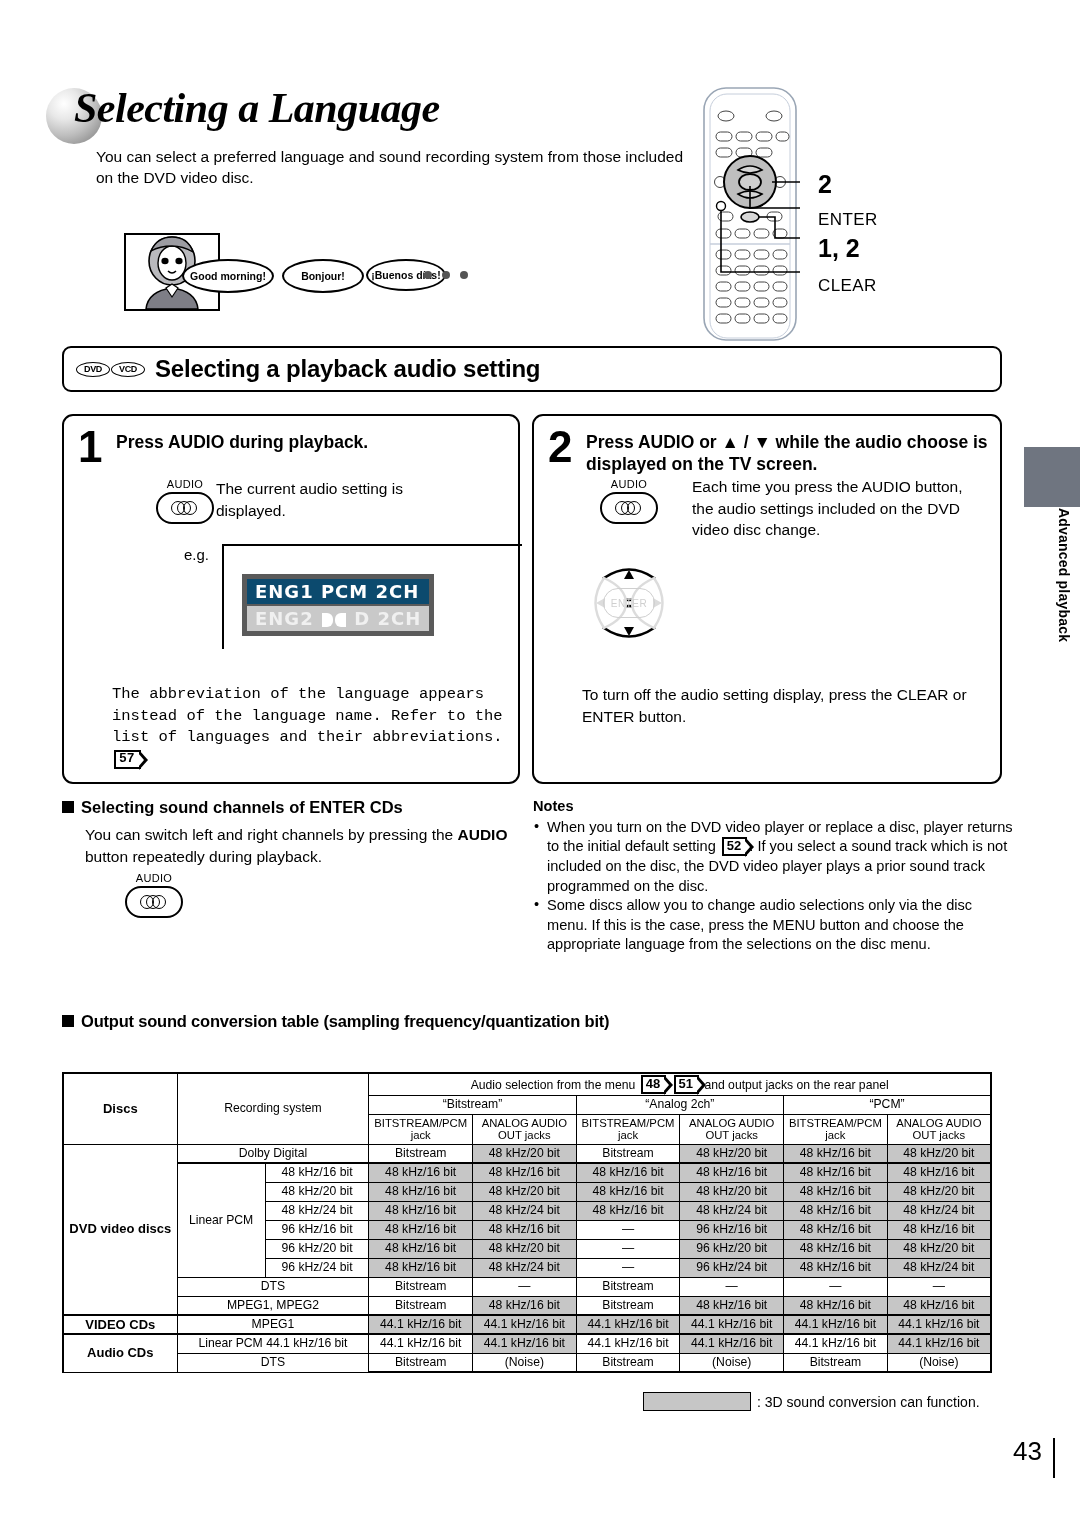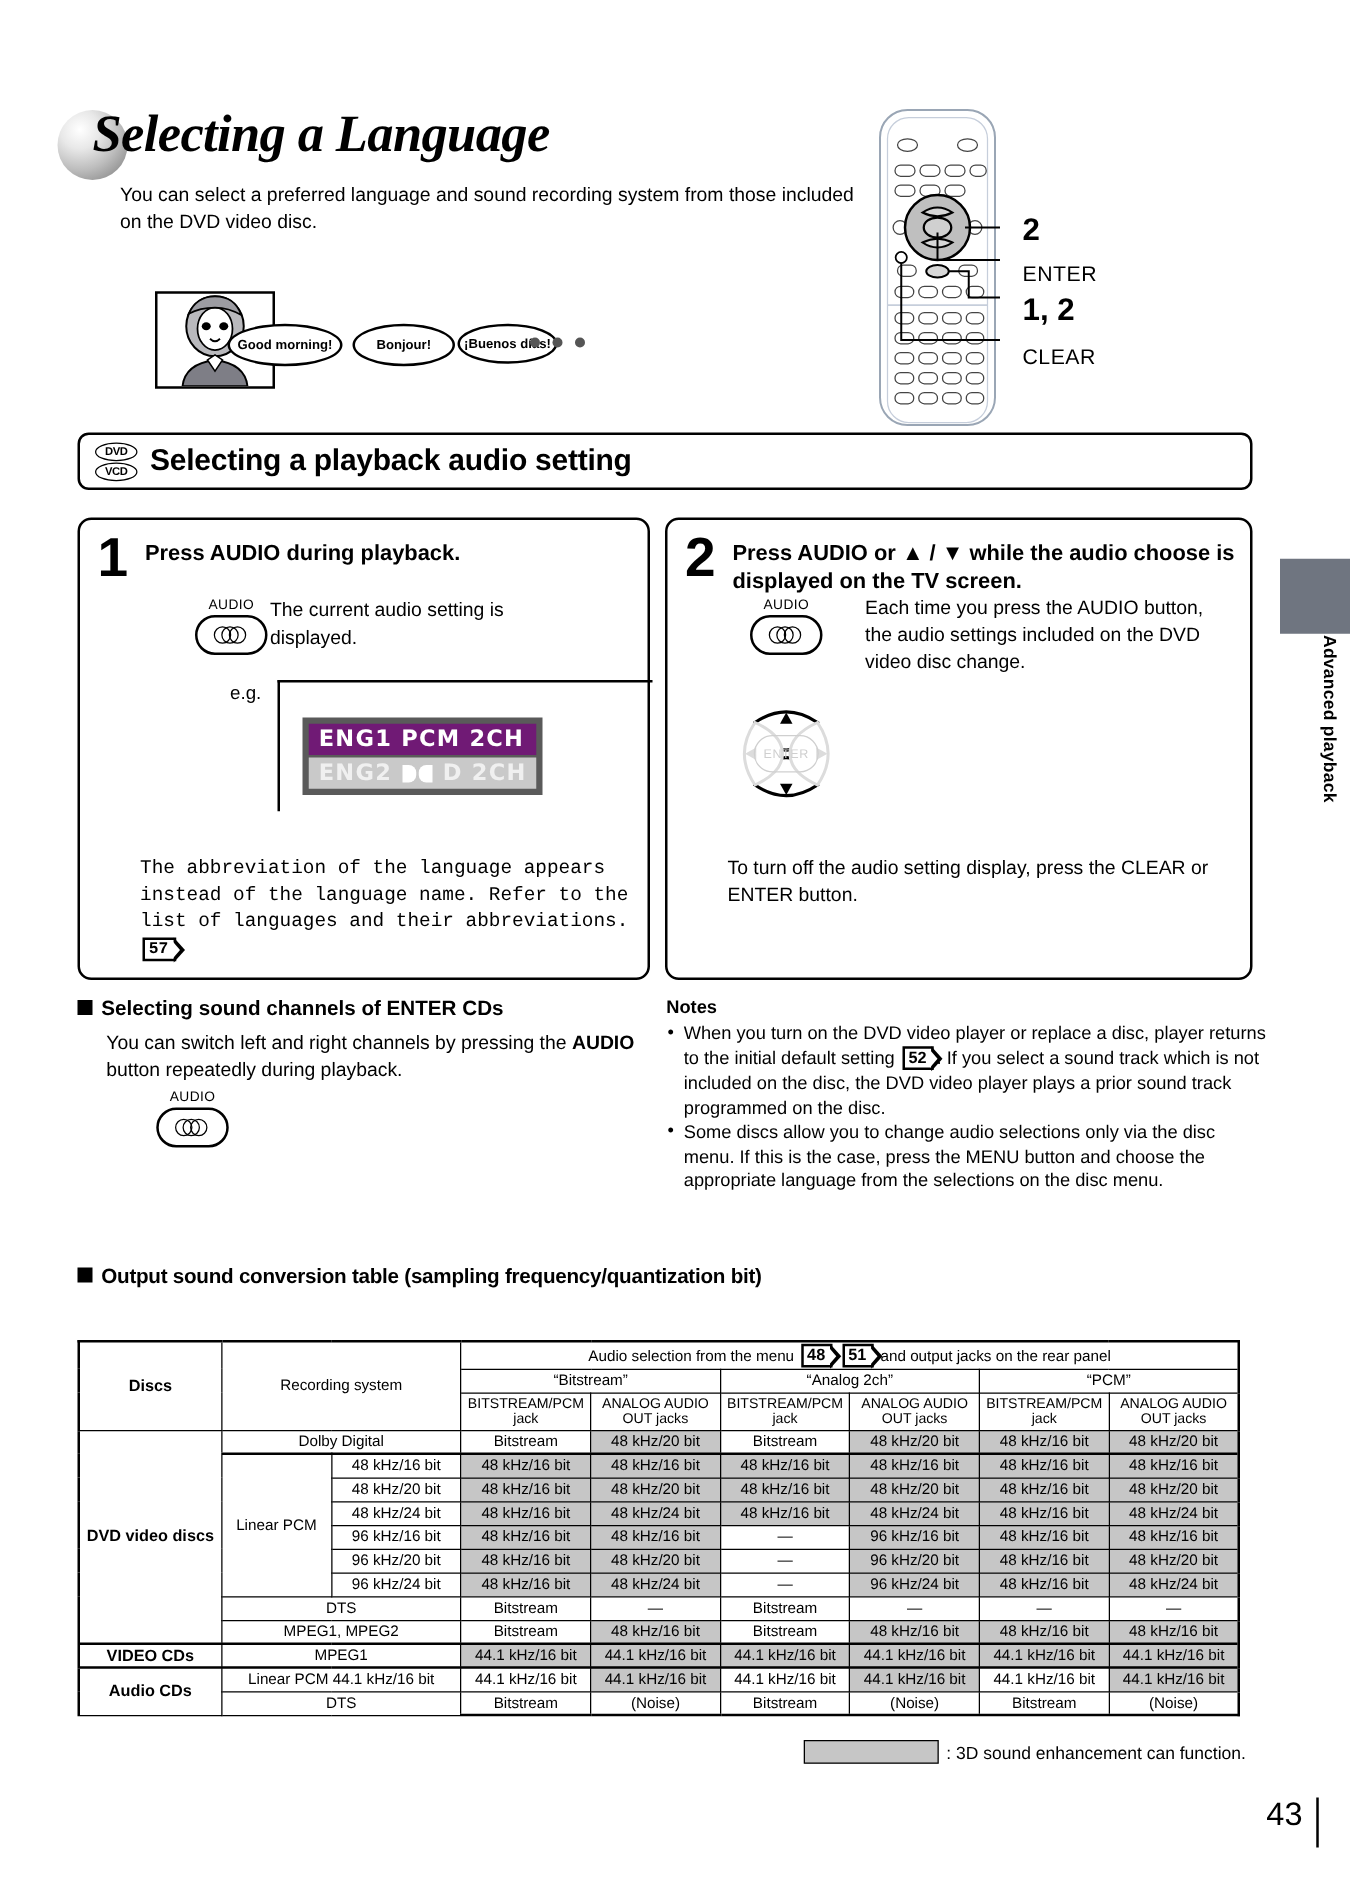--- a/index.html
+++ b/index.html
@@ -48,21 +48,21 @@
   .callouts { position:absolute; left:812px; top:170px; width:190px; }
   .callouts .big { font-size:25px; font-weight:bold; font-family:"Liberation Sans",sans-serif; }
   .callouts .lbl { font-size:17px; letter-spacing:0.4px; }
 
   
   .section-bar {
     position:absolute; left:62px; top:346px; width:940px; height:46px;
     border:2.5px solid #000; border-radius:9px;
     display:flex; align-items:center; padding-left:12px;
   }
-  .disc-badges { display:flex; flex-direction:column; gap:1px; margin-right:10px; }
+  .disc-badges { display:flex; gap:1px; margin-right:10px; }
   .badge {
     width:34px; height:15px; border:1.6px solid #000; border-radius:50%;
     font-size:9px; font-weight:bold; display:flex; align-items:center; justify-content:center;
     letter-spacing:-0.3px;
   }
   .section-title { font-size:24px; font-weight:bold; letter-spacing:-0.2px; }
 
   
   .stepbox {
     position:absolute; top:414px; height:370px;
@@ -96,21 +96,21 @@
 
   .body-txt { position:absolute; font-size:15.5px; line-height:1.4; }
 
   
   .eg-label { position:absolute; font-size:15px; }
   .eg-frame { position:absolute; border-left:2.5px solid #000; border-top:2.5px solid #000; }
   .osd {
     position:absolute; background:#5a5a5a; padding:5px;
     font-family:"DejaVu Sans", sans-serif;
   }
-  .osd-line1 { background:#701a75; color:#fff; font-size:18px; font-weight:bold; padding:2px 8px; letter-spacing:1px; white-space:nowrap;}
+  .osd-line1 { background:#0c4a6e; color:#fff; font-size:18px; font-weight:bold; padding:2px 8px; letter-spacing:1px; white-space:nowrap;}
   .osd-line2 { background:#c9c9c9; color:#f0f0f0; font-size:18px; font-weight:bold; padding:2px 8px; letter-spacing:1px; margin-top:2px; white-space:nowrap;}
   .dd-glyph { display:inline-block; width:11px; height:14px; background:#fff; vertical-align:-2px; margin:0 1px; }
   .dd-glyph.r { border-radius:0 6px 6px 0; }
   .dd-glyph.l { border-radius:6px 0 0 6px; }
 
   
   .pad { position:absolute; width:118px; height:118px; }
   .pad .ctr {
     position:absolute; left:33px; top:44px; width:52px; height:30px;
     border:1.6px solid #cfcfcf; border-radius:15px; color:#cfcfcf;
@@ -546,19 +546,19 @@
         <td class="botouter">Bitstream</td>
         <td class="botouter">(Noise)</td>
         <td class="botouter">Bitstream</td>
         <td class="rightouter botouter">(Noise)</td>
       </tr>
     </tbody>
 </table>
 
 <div class="legend">
   <div class="swatch"></div>
-  <div>: 3D sound enhancement can function.</div>
+  <div>: 3D sound conversion can function.</div>
 </div>
 
 <div class="pageno">43</div>
 
 <div class="sidetab"></div>
 <div class="sidetab-txt">Advanced playback</div>
 
 </body></html>

